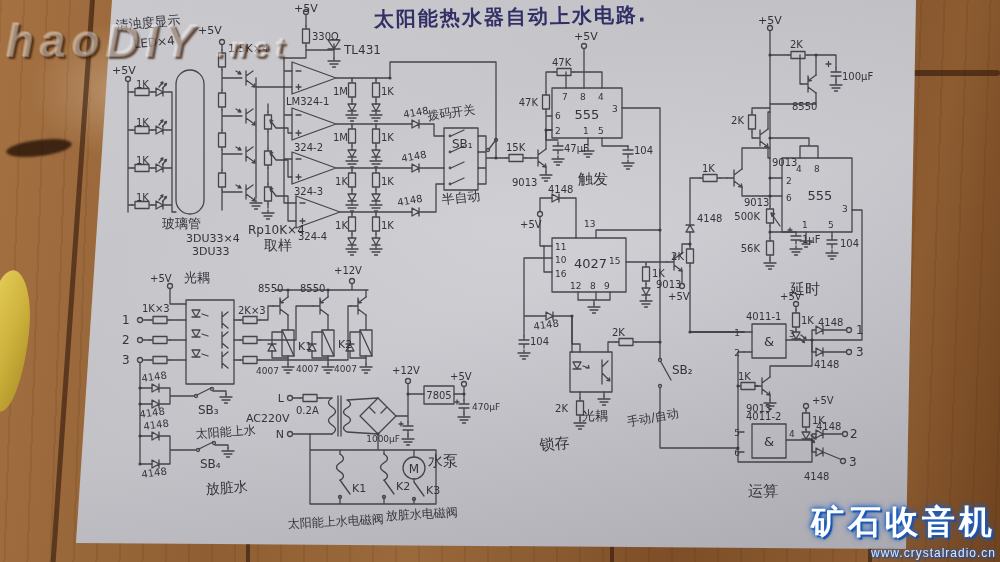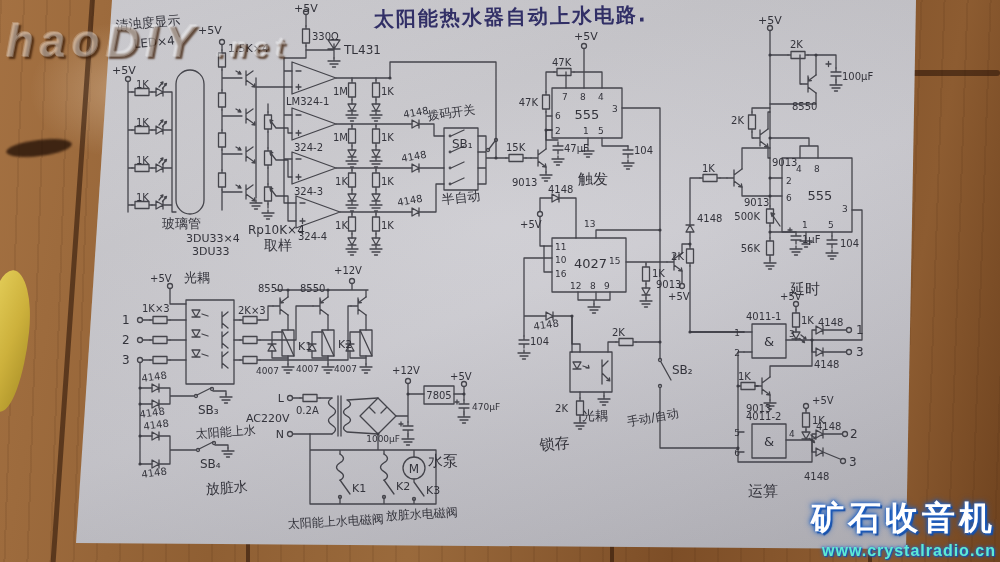--- a/index.html
+++ b/index.html
@@ -37,21 +37,21 @@
   text.title{fill:#312f66;font-weight:bold;letter-spacing:2px;}
   
   .wm-tl{position:absolute;left:6px;top:14px;font-style:italic;font-weight:bold;
     color:rgba(255,255,255,0.26);letter-spacing:6px;pointer-events:none;
     text-shadow:-1px -1px 0 rgba(255,255,255,0.22), 2px 2px 2px rgba(60,30,8,0.75);}
   .wm-tl .main{font-size:46px;}
   .wm-tl .net{font-size:28px;margin-left:16px;}
   .wm-br{position:absolute;right:4px;bottom:2px;text-align:right;pointer-events:none;}
   .wm-name{font-size:33px;font-weight:bold;color:#ffffff;letter-spacing:4px;
     text-shadow:0 0 2px #2a6ad0,0 0 4px #1d5fc0,0 0 7px #1d5fc0,2px 2px 1px #14479a;}
-  .wm-url{font-size:16px;font-weight:bold;color:#5eead4;letter-spacing:1px;margin-top:1px;
+  .wm-url{font-size:12px;font-weight:normal;color:#e5e5e5;letter-spacing:1px;margin-top:1px;
     text-shadow:0 0 2px #2a6ad0,0 0 4px #1d5fc0,1px 1px 1px #14479a;}
 </style>
 </head>
 <body>
 
 <div class="photo">
   <div class="wood">
     <div class="shine"></div>
     <div class="seam s1"></div>
     <div class="seam s2"></div>

